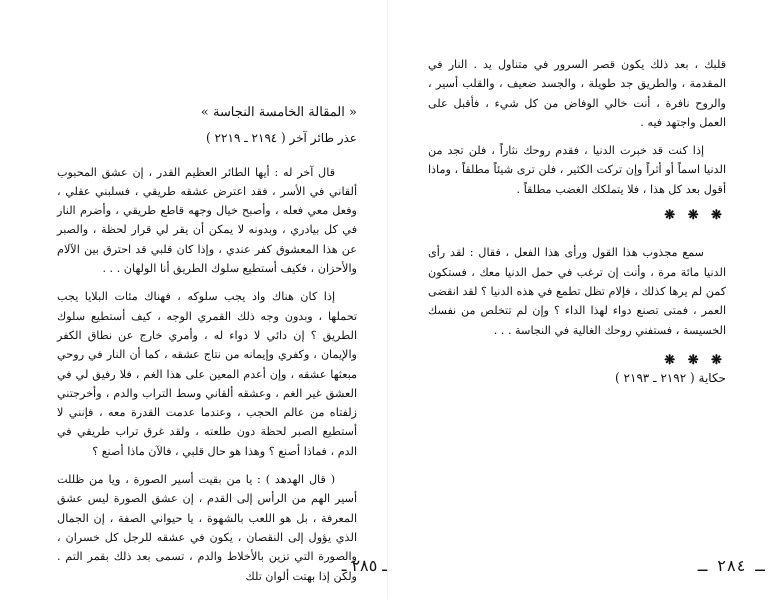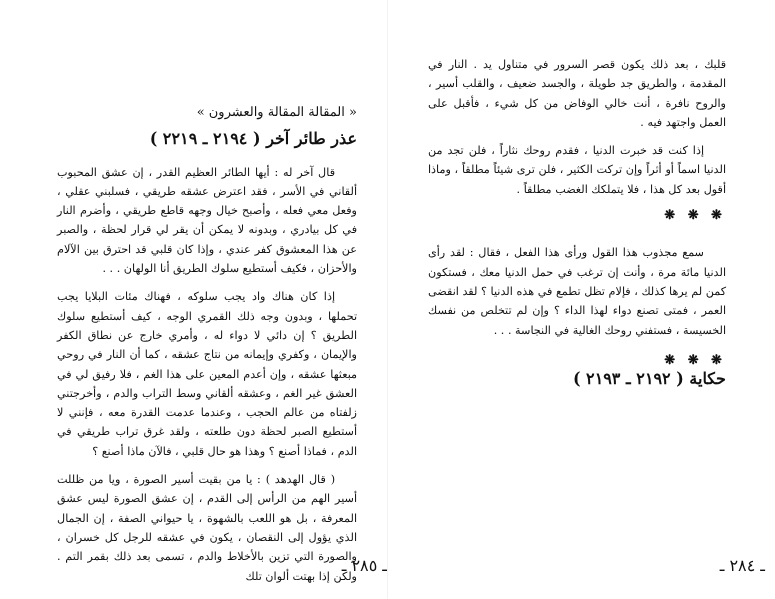--- a/index.html
+++ b/index.html
@@ -24,42 +24,42 @@
     }
     .page-left .col { left: 57px; width: 300px; }
     .page-right .col { left: 40px; width: 298px; }
     .p { margin: 0; }
     .indent { text-indent: 22px; }
     .gap { height: 9px; }
     .heading-small {
       text-align: center; font-size: 13px; margin: 0;
     }
     .heading {
-      text-align: center; font-size: 16px; font-weight: bold; margin: 0;
+      text-align: center; font-size: 12px; font-weight: normal; margin: 0;
       letter-spacing: 0.5px;
     }
     .stars {
       text-align: center; font-size: 13px; font-weight: bold; letter-spacing: 4px; margin: 0;
     }
     .folio {
       position: absolute; top: 546px; width: 100%; text-align: right;
       font-size: 16px; direction: rtl;
     }
     .gutter {
       position: absolute; left: 387px; top: 0; width: 1px; height: 599px; background: #f2f2f2;
     }
   </style>
 </head>
 <body>
 
 <div class="spread">
 
   <div class="page page-left">
     <div class="col" style="top:92px;">
-      <p class="heading-small">« المقالة المقالة والعشرون »</p>
+      <p class="heading-small">« المقالة الخامسة النجاسة »</p>
       <div style="height:8px"></div>
       <p class="heading">عذر طائر آخر ( ٢١٩٤ ـ ٢٢١٩ )</p>
       <div style="height:14px"></div>
       <p class="p indent">قال آخر له : أيها الطائر العظيم القدر ، إن عشق المحبوب ألقاني في الأسر ، فقد اعترض عشقه طريقي ، فسلبني عقلي ، وفعل معي فعله ، وأصبح خيال وجهه قاطع طريقي ، وأضرم النار في كل بيادري ، وبدونه لا يمكن أن يقر لي قرار لحظة ، والصبر عن هذا المعشوق كفر عندي ، وإذا كان قلبي قد احترق بين الآلام والأحزان ، فكيف أستطيع سلوك الطريق أنا الولهان . . .</p>
       <div class="gap"></div>
       <p class="p indent">إذا كان هناك واد يجب سلوكه ، فهناك مئات البلايا يجب تحملها ، وبدون وجه ذلك القمري الوجه ، كيف أستطيع سلوك الطريق ؟ إن دائي لا دواء له ، وأمري خارج عن نطاق الكفر والإيمان ، وكفري وإيمانه من نتاج عشقه ، كما أن النار في روحي مبعثها عشقه ، وإن أعدم المعين على هذا الغم ، فلا رفيق لي في العشق غير الغم ، وعشقه ألقاني وسط التراب والدم ، وأخرجتني زلفتاه من عالم الحجب ، وعندما عدمت القدرة معه ، فإنني لا أستطيع الصبر لحظة دون طلعته ، ولقد غرق تراب طريقي في الدم ، فماذا أصنع ؟ وهذا هو حال قلبي ، فالآن ماذا أصنع ؟</p>
       <div class="gap"></div>
       <p class="p indent">( قال الهدهد ) : يا من بقيت أسير الصورة ، ويا من ظللت أسير الهم من الرأس إلى القدم ، إن عشق الصورة ليس عشق المعرفة ، بل هو اللعب بالشهوة ، يا حيواني الصفة ، إن الجمال الذي يؤول إلى النقصان ، يكون في عشقه للرجل كل خسران ، والصورة التي تزين بالأخلاط والدم ، تسمى بعد ذلك بقمر التم . ولكن إذا بهتت ألوان تلك</p>
     </div>
     <div class="folio" style="left:0;">ـ ٢٨٥ ـ</div>
@@ -75,16 +75,16 @@
       <div style="height:6px"></div>
       <p class="stars">❋ ❋ ❋</p>
       <div style="height:10px"></div>
       <div class="gap"></div>
       <p class="p indent">سمع مجذوب هذا القول ورأى هذا الفعل ، فقال : لقد رأى الدنيا مائة مرة ، وأنت إن ترغب في حمل الدنيا معك ، فستكون كمن لم يرها كذلك ، فإلام تظل تطمع في هذه الدنيا ؟ لقد انقضى العمر ، فمتى تصنع دواء لهذا الداء ؟ وإن لم تتخلص من نفسك الخسيسة ، فستفني روحك الغالية في النجاسة . . .</p>
       <div style="height:10px"></div>
       <p class="stars">❋ ❋ ❋</p>
       <p class="heading">حكاية ( ٢١٩٢ ـ ٢١٩٣ )</p>
       <div style="height:8px"></div>
     </div>
-    <div class="folio" style="left:-10px;">ـ ٢٨٤ ـ</div>
+    <div class="folio" style="left:-10px;font-family:Liberation Mono, monospace;">ـ ٢٨٤ ـ</div>
   </div>
 
 </div>
 
 </body></html>

